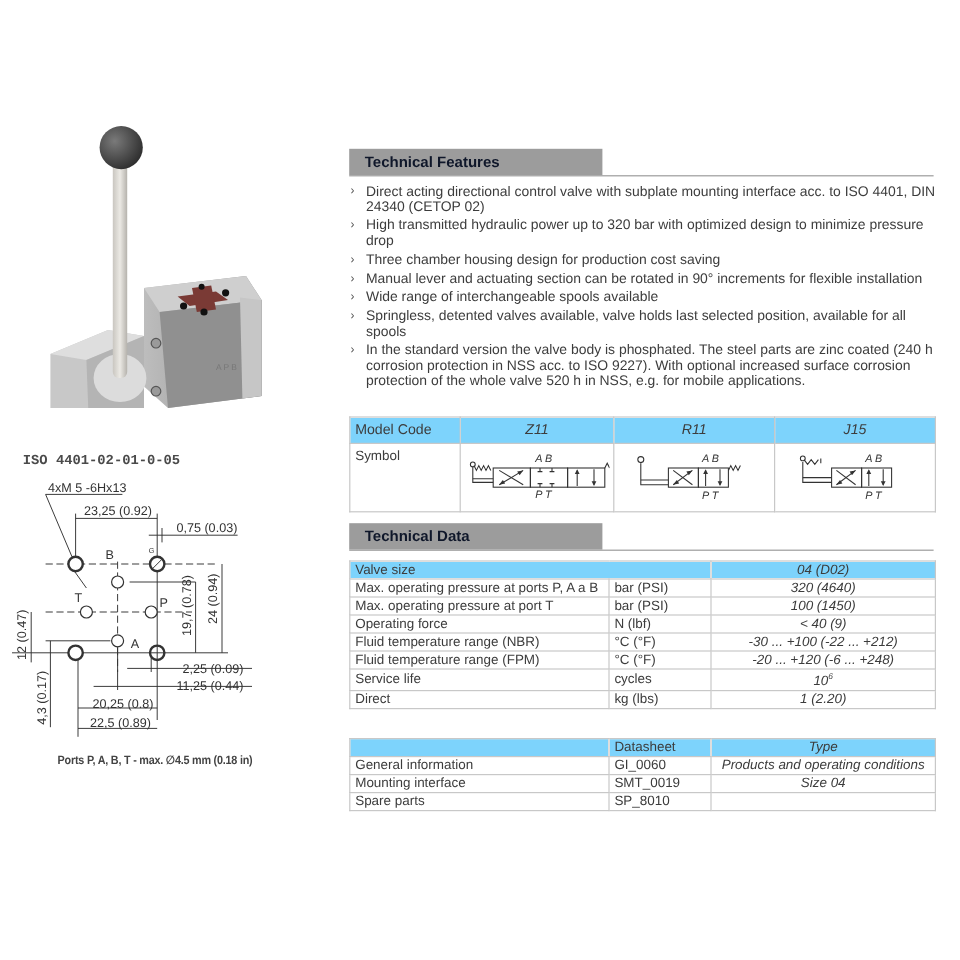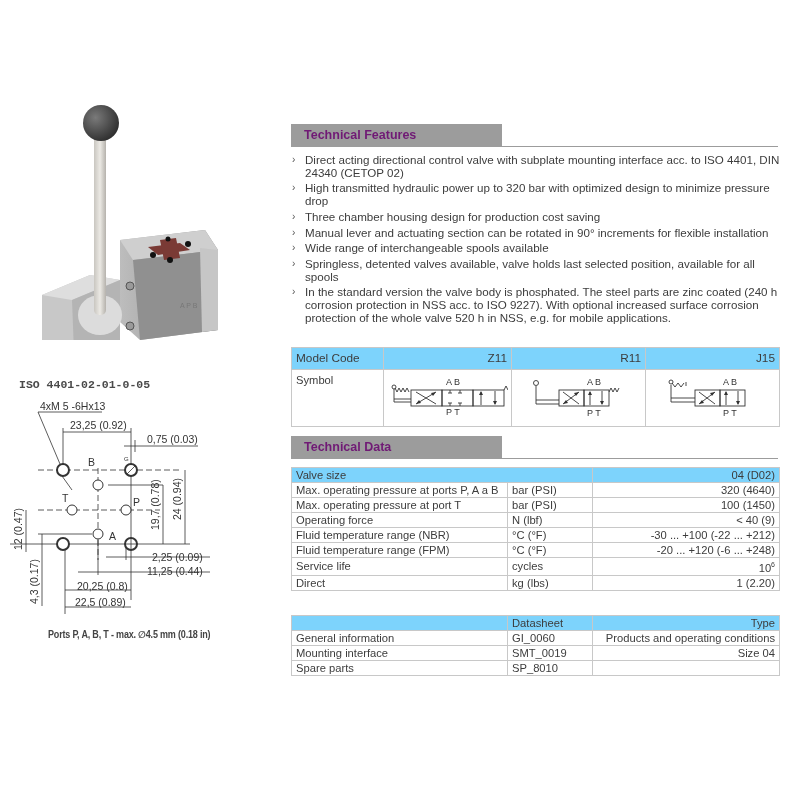--- a/index.html
+++ b/index.html
@@ -3,32 +3,32 @@
 <meta charset="utf-8">
 <style>
   html, body { margin:0; padding:0; background:#ffffff; }
   body { width:800px; height:800px; position:relative; overflow:hidden;
          font-family:"Liberation Sans", "DejaVu Sans", sans-serif; color:#3a3a3a; }
   .abs { position:absolute; }
 
   
   .sec-head { position:absolute; left:291px; width:487px; height:22px; border-bottom:1px solid #9c9c9c; }
   .sec-head .bar { position:absolute; left:0; top:0; width:211px; height:22px; background:#9c9c9c;
-                   color:#701a75; font-weight:bold; font-size:12.5px; line-height:22px; padding-left:13px; box-sizing:border-box; }
+                   color:#0f172a; font-weight:bold; font-size:12.5px; line-height:22px; padding-left:13px; box-sizing:border-box; }
 
   
   .bullets { position:absolute; left:291px; top:154px; width:490px; margin:0; padding:0; list-style:none; }
   .bullets li { position:relative; padding-left:14px; font-size:11.6px; line-height:12.6px; margin-bottom:3.2px; color:#3c3c3c; }
   .bullets li .chev { position:absolute; left:1px; top:0; font-size:10px; color:#555; }
 
   
   table.t { position:absolute; border-collapse:collapse; font-size:11.2px; color:#3c3c3c; table-layout:fixed; }
   table.t td { border:1px solid #c8c8c8; padding:0 4px; height:14px; line-height:14px; white-space:nowrap; overflow:hidden; }
   table.t tr.hd td { background:#7dd3fc; }
-  table.t td.c { text-align:right; }
+  table.t td.c { text-align:center;font-style:italic; }
 
   table.model td { vertical-align:top; }
   table.model tr.hd td { height:21px; line-height:21px; font-size:11.8px; }
   table.model tr.sym td { height:53px; }
   table.model tr.sym td.lbl { padding-top:3px; }
 
   
   .iso-title { position:absolute; left:19px; top:378px; font-size:11.5px; font-weight:bold; color:#4a4a4a;font-family:Liberation Mono, monospace; }
   .ports-note { position:absolute; left:48px; top:629px; font-size:10px; font-weight:bold; color:#444; letter-spacing:-0.2px; transform:scaleX(0.9); transform-origin:left; }
   .dim { font-family:"Liberation Sans", sans-serif; font-size:10.5px; fill:#333; }

